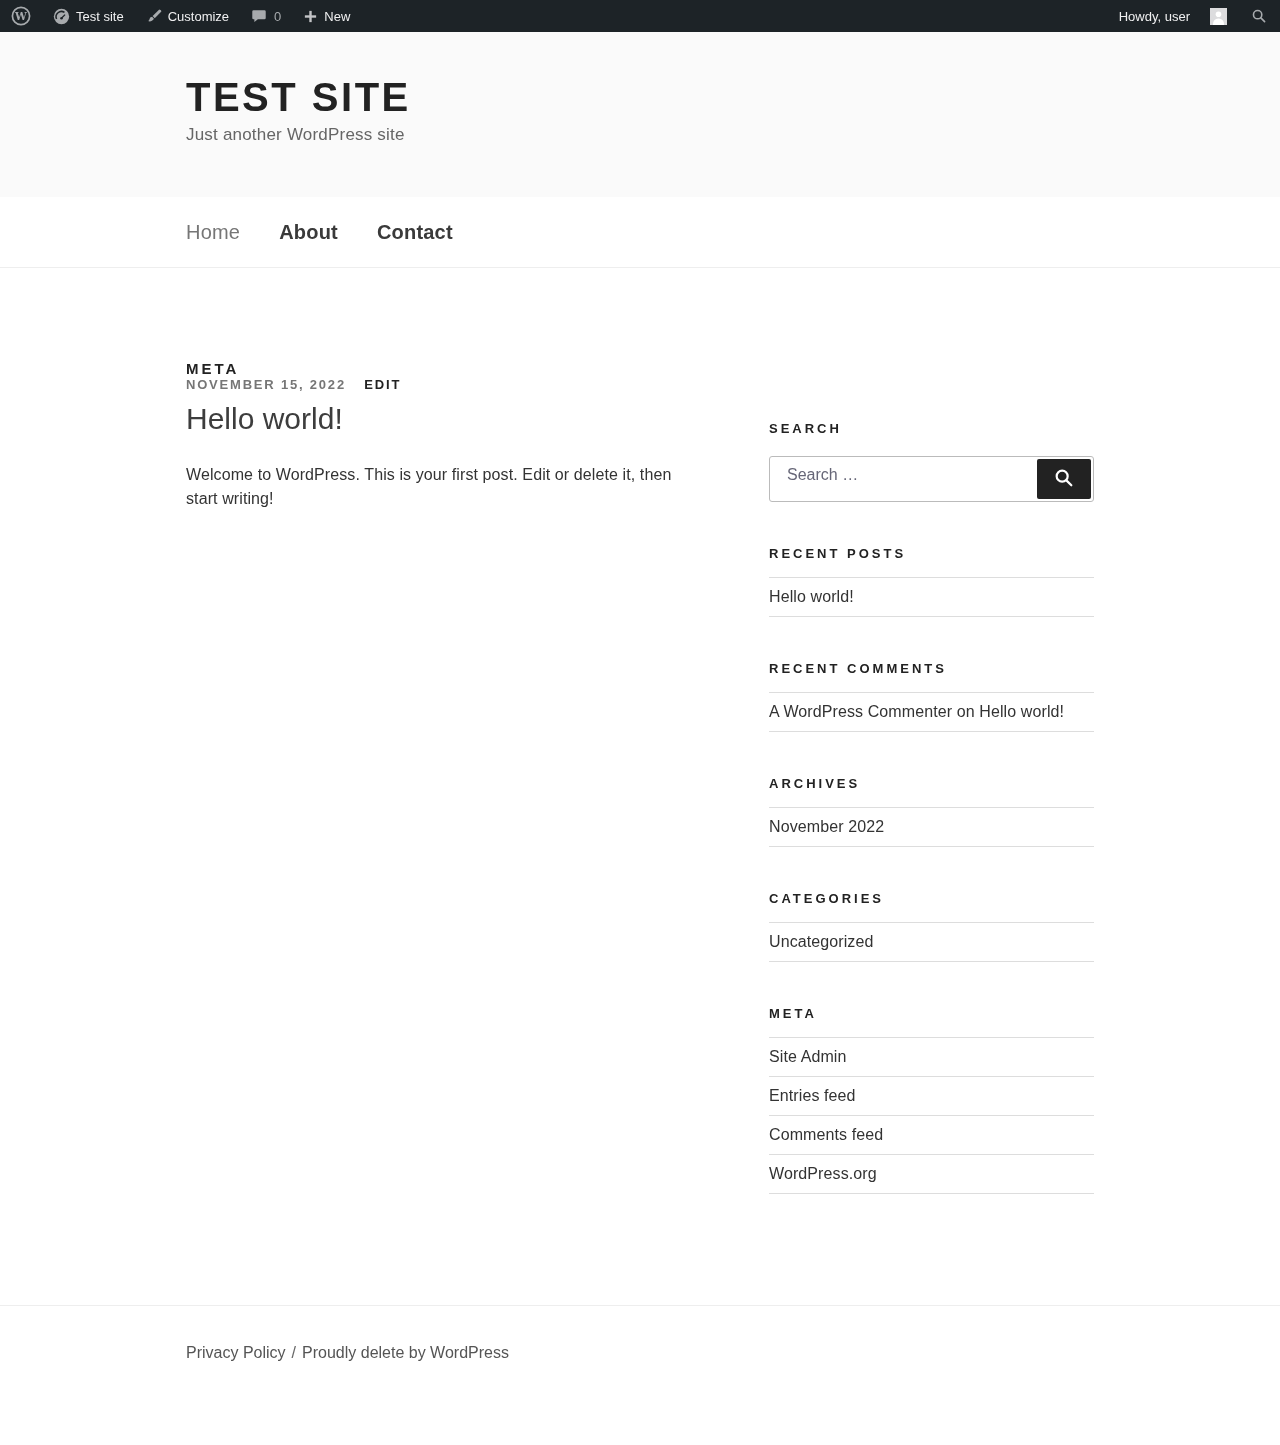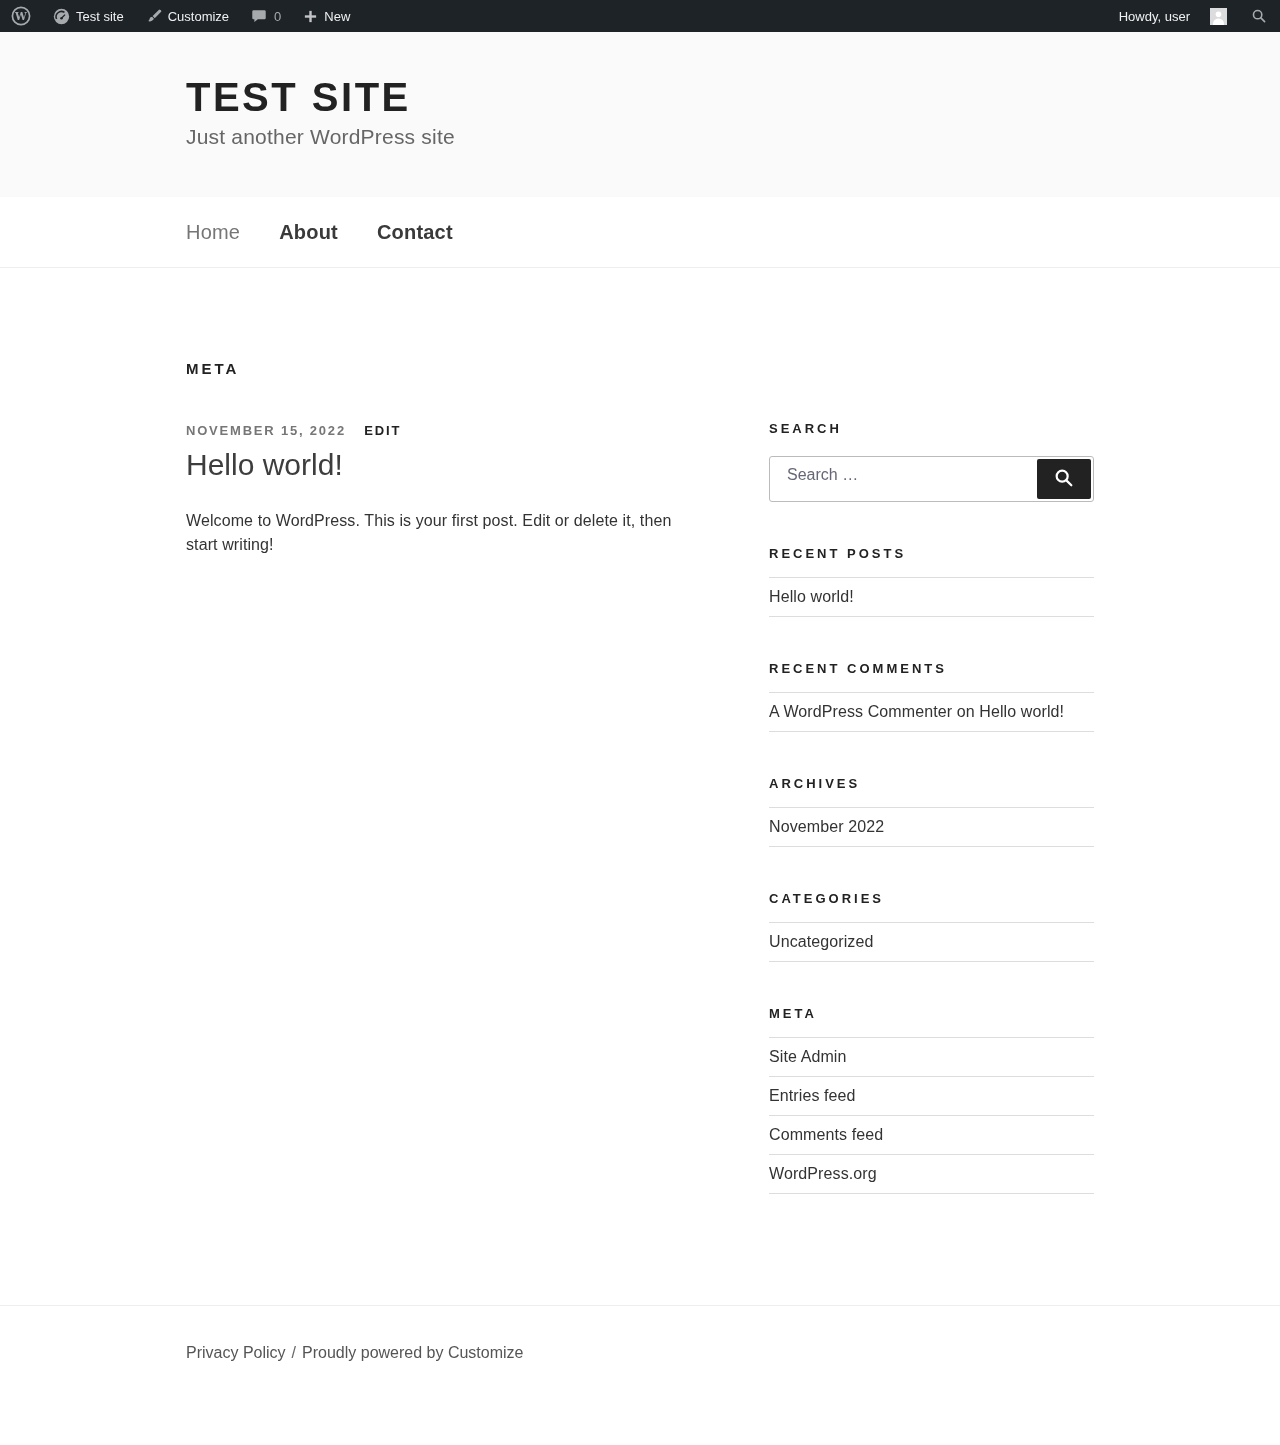--- a/index.html
+++ b/index.html
@@ -26,37 +26,37 @@
   .ab-count { color: #a7aaad; padding-left: 1px; }
   .ab-howdy { gap: 20px; }
   .ab-search-item { padding: 0 13px; }
 
   
   .site-header { background: #fafafa; height: 165px; }
   .container { width: 908px; margin: 0 auto; }
   .site-header .container { padding-top: 42px; }
   .site-title { font-size: 40px; font-weight: 800; letter-spacing: 2.5px; line-height: 1.15; }
   .site-title a { color: #222; }
-  .site-tagline { font-size: 21px; color: #666; margin-top: 5px; letter-spacing: 0.2px; }
+  .site-tagline { font-size: 17px; color: #666; margin-top: 5px; letter-spacing: 0.2px; }
 
   
   .site-nav { background: #fff; border-bottom: 1px solid #eee; }
   .site-nav .container { height: 70px; display: flex; align-items: center; }
   .nav-link { font-size: 20px; font-weight: 700; color: #3a3a3a; margin-right: 39px; letter-spacing: 0.2px; }
   .nav-link.current { color: #767676; font-weight: 400; }
 
   
   .site-content { padding: 92px 0 111px; }
   .site-content .container { display: flex; justify-content: space-between; align-items: flex-start; }
   .content-col { width: 525px; }
   .sidebar-col { width: 325px; padding-top: 61px; }
 
   .page-heading { font-size: 15px; font-weight: 800; letter-spacing: 3px; color: #222; }
 
-  .post { margin-top: 46px; }
+  .post { }
   .entry-meta { font-size: 13px; font-weight: 700; letter-spacing: 1.8px; }
   .entry-date { color: #767676; }
   .entry-edit { color: #222; margin-left: 13px; }
   .entry-title { font-size: 30px; font-weight: 400; margin-top: 7px; line-height: 1.3; }
   .entry-title a { color: #3d3d3d; }
   .entry-body { font-size: 16px; line-height: 1.5; color: #333; margin-top: 25px; width: 500px; letter-spacing: 0.1px; }
 
   
   .widget { margin-top: 44px; }
   .widget:first-child { margin-top: 0; }
@@ -244,15 +244,15 @@
           <li><a href="#">WordPress.org</a></li>
         </ul>
       </div>
 
     </aside>
   </div>
 </section>
 
 <footer class="site-footer">
   <div class="container">
-    <a href="#">Privacy Policy</a><span class="footer-sep">/</span><a href="#">Proudly powered by Customize</a>
+    <a href="#">Privacy Policy</a><span class="footer-sep">/</span><a href="#">Proudly delete by WordPress</a>
   </div>
 </footer>
 
 </body></html>

